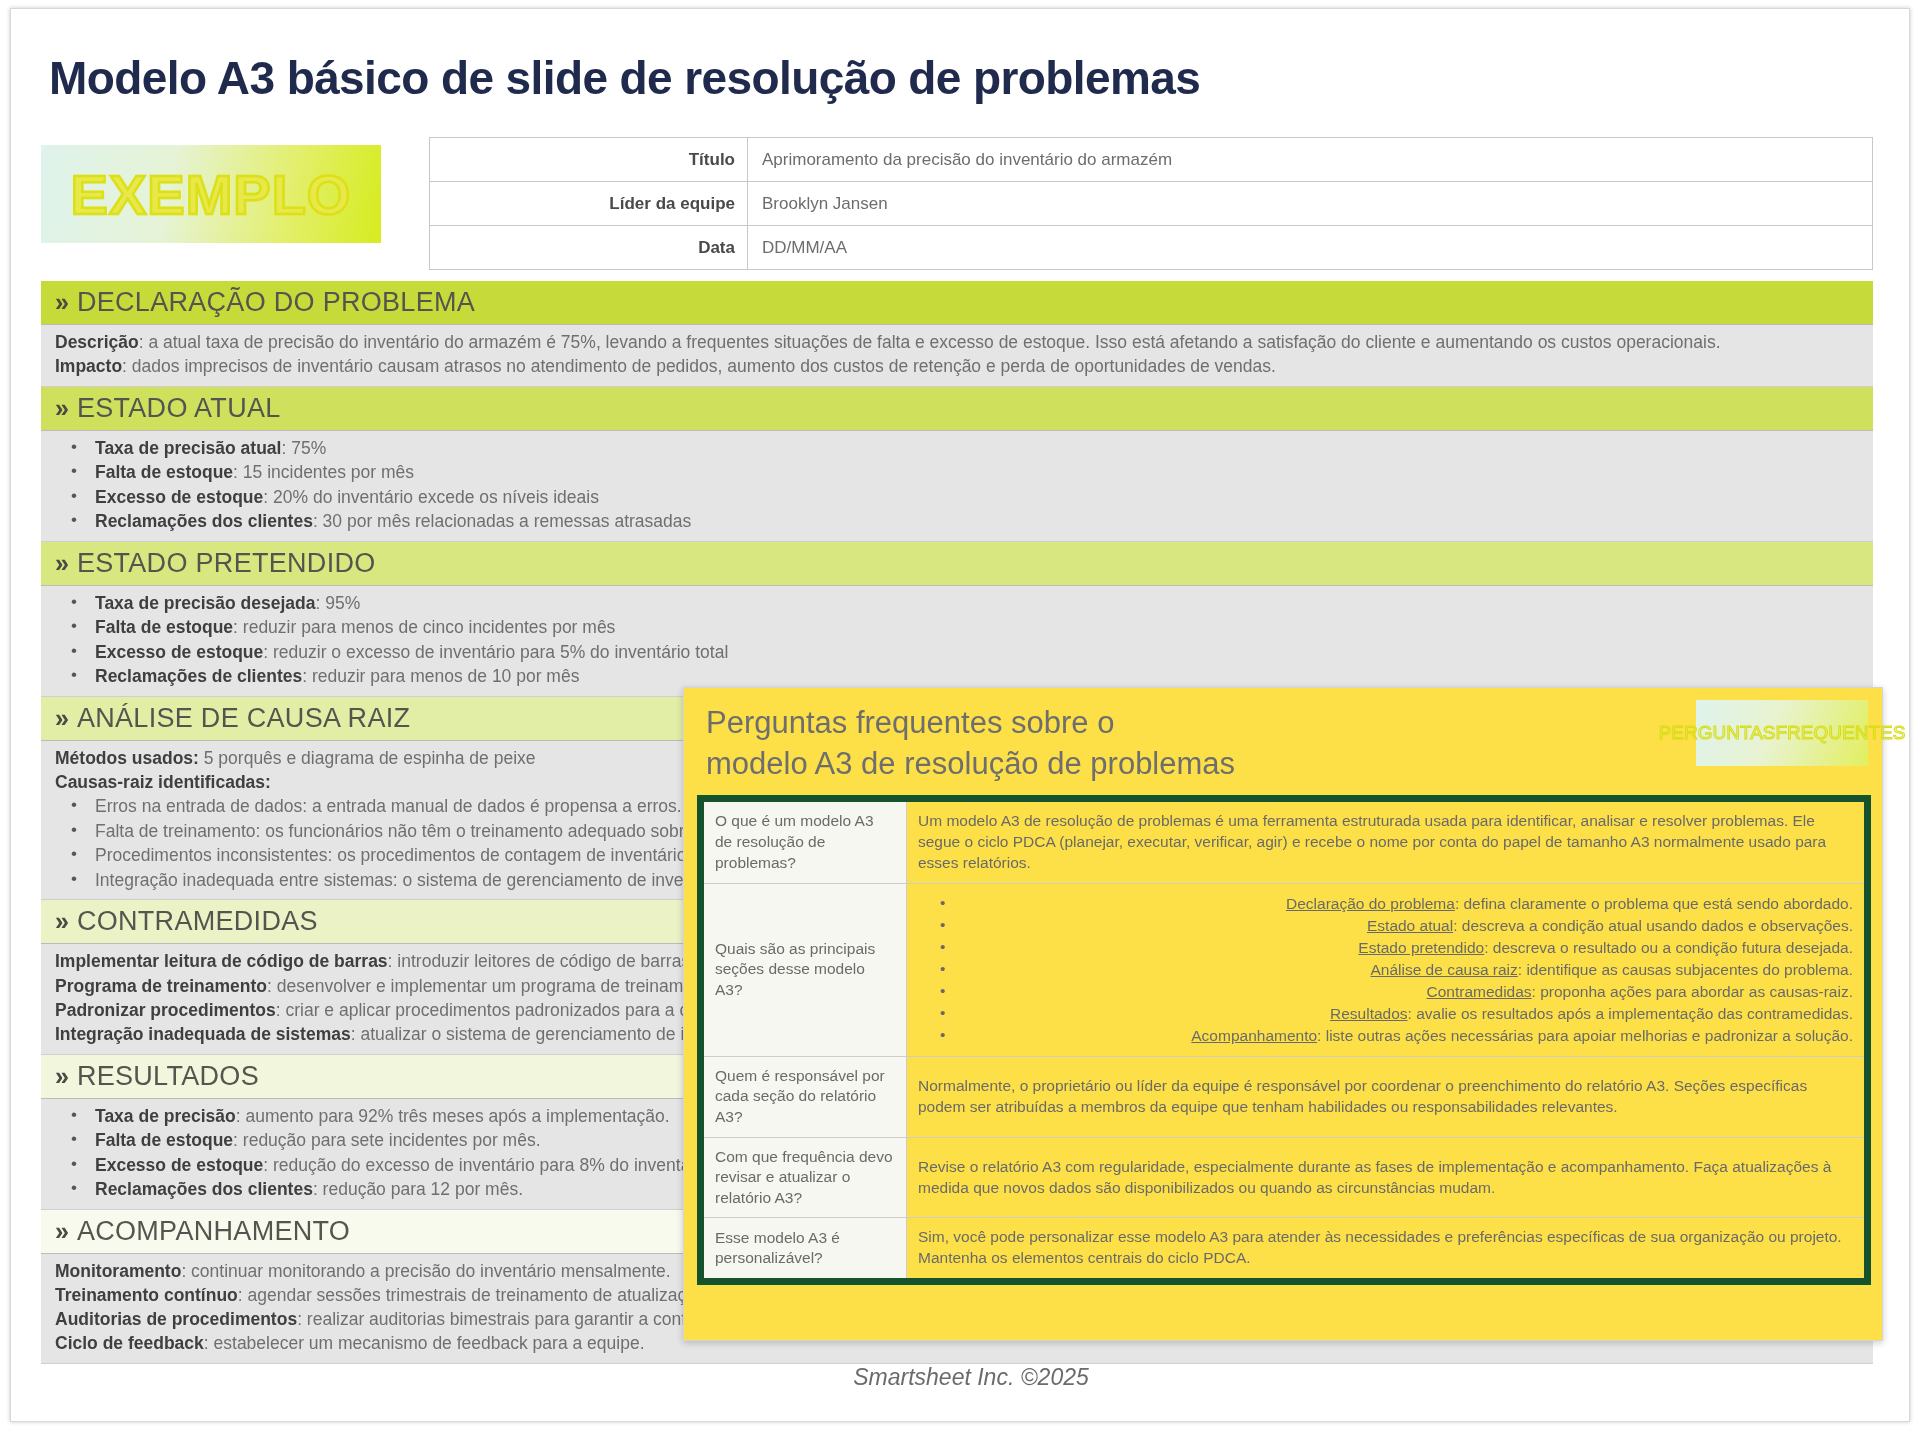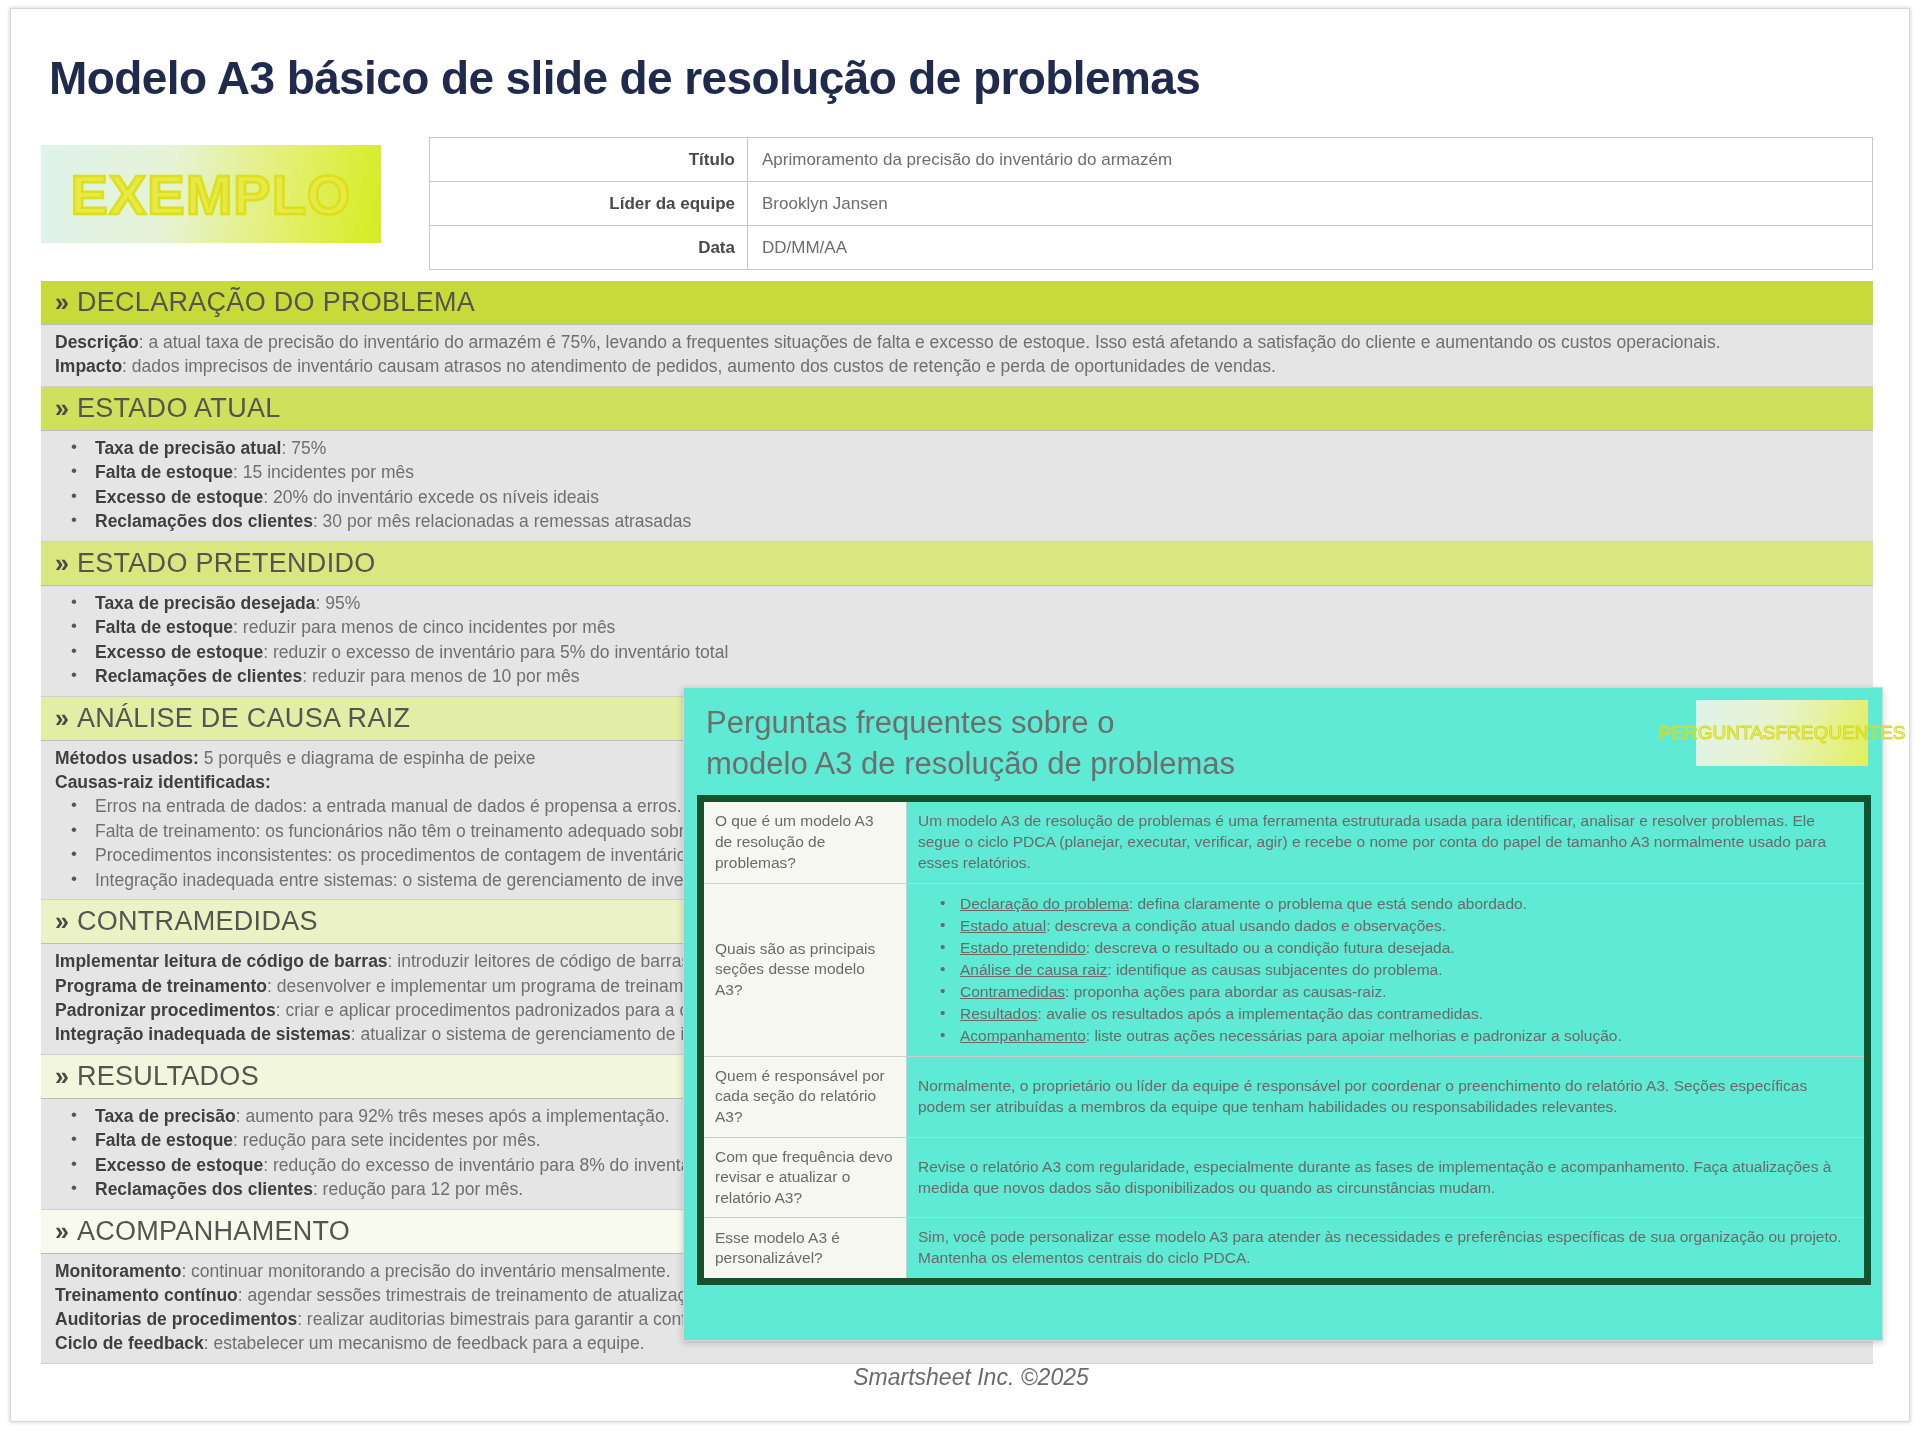--- a/index.html
+++ b/index.html
@@ -120,21 +120,21 @@
     content: "•";
     position: absolute; left: 16px; top: -1px;
     color: #565656; font-size: 17px;
   }
   ul.bl li b { color: #3f3f3f; font-weight: bold; }
   
   .faq-card {
     position: absolute;
     left: 672px; top: 678px;
     width: 1200px; height: 654px;
-    background: #5eead4;
+    background: #fde047;
     border: 1px solid #d5d5d5;
     box-shadow: 0 2px 7px rgba(0,0,0,0.20);
   }
   .faq-title {
     position: absolute;
     left: 22px; top: 14px;
     font-size: 31px;
     color: #6e6e6e;
     line-height: 1.33;
   }
@@ -169,21 +169,21 @@
     background: #f7f7f1;
     font-size: 15.5px;
     color: #6a6a6a;
     line-height: 1.33;
   }
   .faq-a {
     font-size: 15.5px;
     color: #6a6a6a;
     line-height: 1.35;
   }
-  .faq-a ul { list-style: none; }
+  .faq-a ul { list-style: none; text-align: right; }
   .faq-a ul li {
     position: relative;
     padding-left: 42px;
     line-height: 1.42;
   }
   .faq-a ul li:before {
     content: "•";
     position: absolute; left: 22px; top: -1px;
   }
   .faq-a ul li u { text-decoration: underline; }

